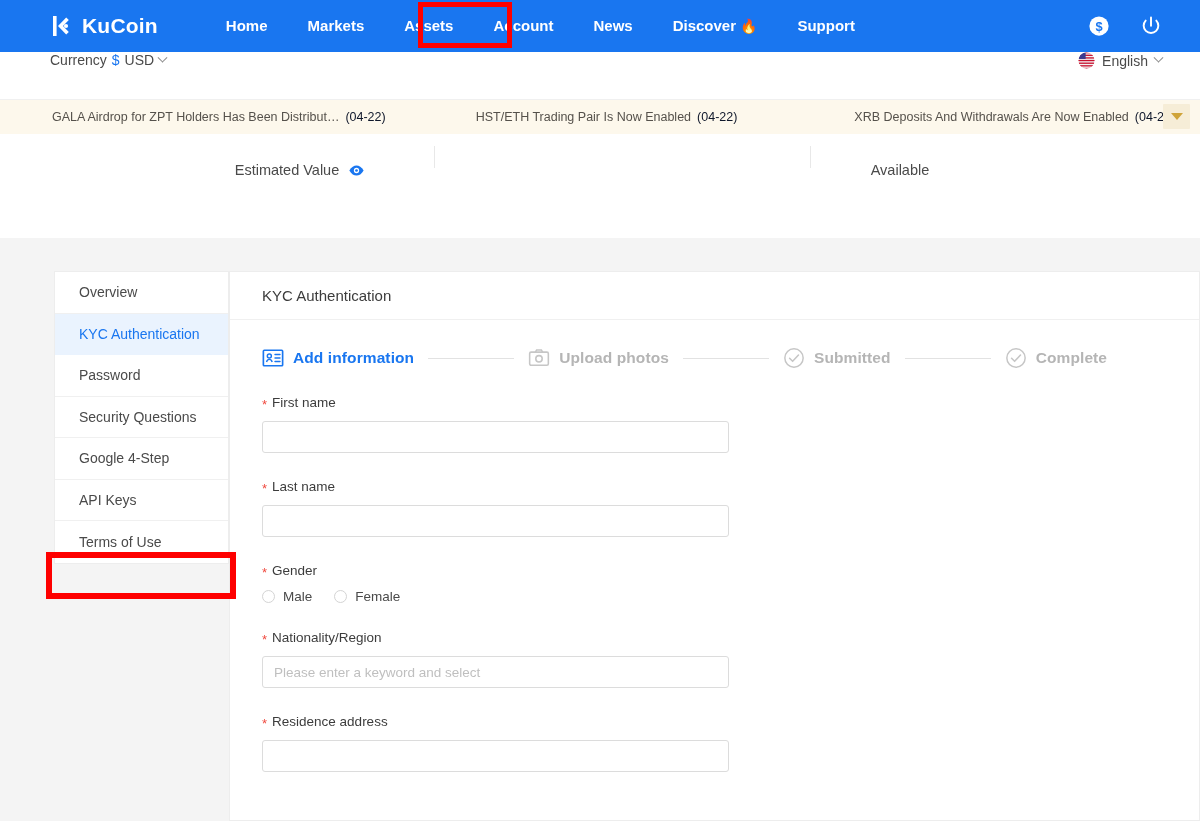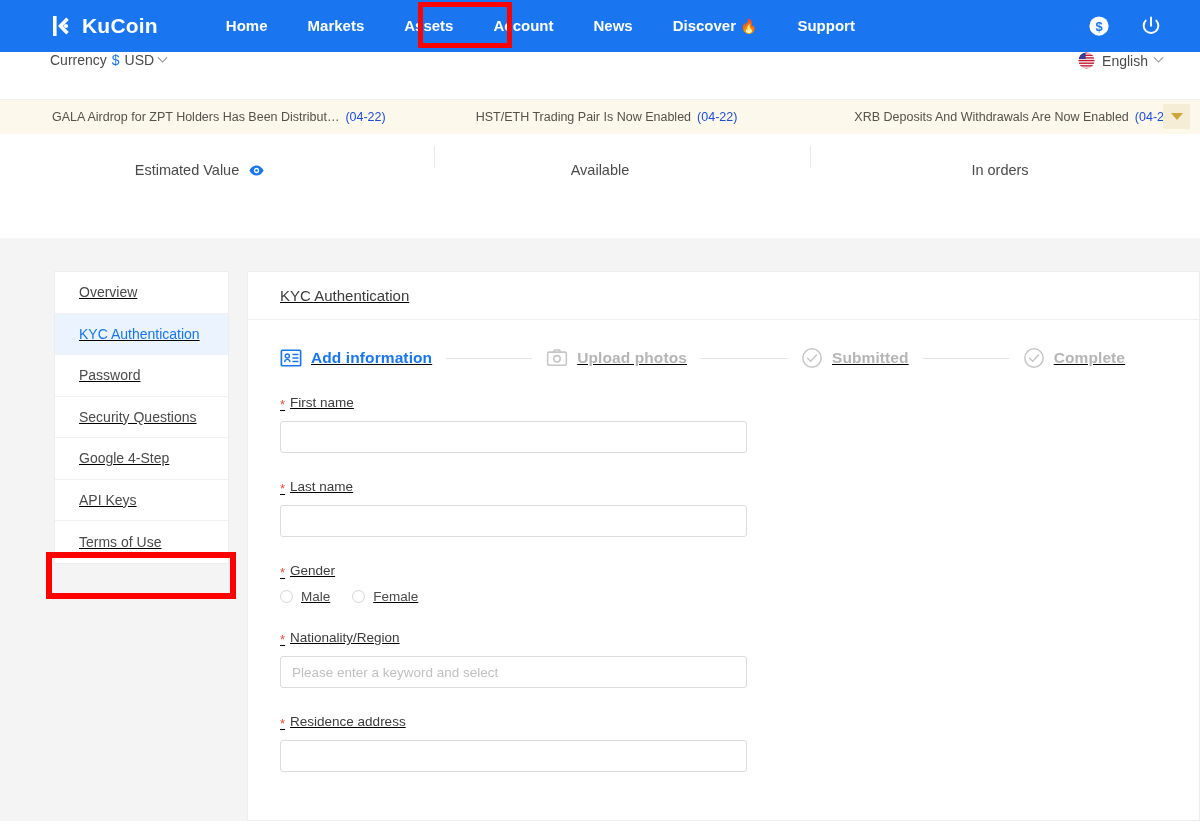--- a/index.html
+++ b/index.html
@@ -75,21 +75,21 @@
     display: flex; align-items: center;
     position: relative; padding-right: 40px;
   }
   .ticker-item {
     font-size: 12.5px; color: #55514b; white-space: nowrap;
     cursor: pointer; display: flex; align-items: center; gap: 6px;
   }
   .tk1 { margin-left: 52px; }
   .tk2 { margin-left: 90px; }
   .tk3 { margin-left: 117px; }
-  .tk-date { color: #1d4ed8; }
+  .tk-date { color: #0f172a; }
   .ticker-toggle {
     position: absolute; right: 10px; top: 4px;
     width: 27px; height: 25px; background: #f6edd7;
     display: flex; align-items: center; justify-content: center;
     cursor: pointer; border-radius: 1px;
   }
   .tri-down {
     width: 0; height: 0;
     border-left: 6px solid transparent; border-right: 6px solid transparent;
     border-top: 7px solid #cfa43a;
@@ -114,25 +114,23 @@
   }
   .sum-div.d1 { left: 434px; }
   .sum-div.d2 { left: 810px; }
 
   
   .page-body {
     background: #f4f4f4;
     height: 583px;
     padding: 33px 2px 0 0;
     display: flex;
-    gap: 18px;
     padding-left: 54px;
     padding-right: 0;
     position: relative;
-    text-decoration: underline;
   }
 
   
   .sidebar {
     width: 175px; background: #fff; border: 1px solid #ededed;
     flex: 0 0 175px; align-self: flex-start;
   }
   .side-item {
     height: 41.5px; display: flex; align-items: center;
     padding-left: 24px; font-size: 14px; color: #4a4a4a;
@@ -297,23 +295,20 @@
     <span class="sum-label">Estimated Value</span>
     <svg class="eye" viewBox="0 0 20 20">
       <path d="M1.6 10 C4 5.6 7 4 10 4 s6 1.6 8.4 6 C16 14.4 13 16 10 16 S4 14.4 1.6 10 z" fill="#1976f0"></path>
       <circle cx="10" cy="10" r="3.1" fill="#fff"></circle>
       <circle cx="10" cy="10" r="1.6" fill="#1976f0"></circle>
     </svg>
   </div>
   <div class="sum-col">
     <span class="sum-label">Available</span>
   </div>
-  <div class="sum-col">
-    <span class="sum-label">In orders</span>
-  </div>
   <div class="sum-div d1"></div>
   <div class="sum-div d2"></div>
 </div>
 
 <div class="page-body">
 
   <div class="sidebar">
     <div class="side-item">
       <span>Overview</span>
     </div>

